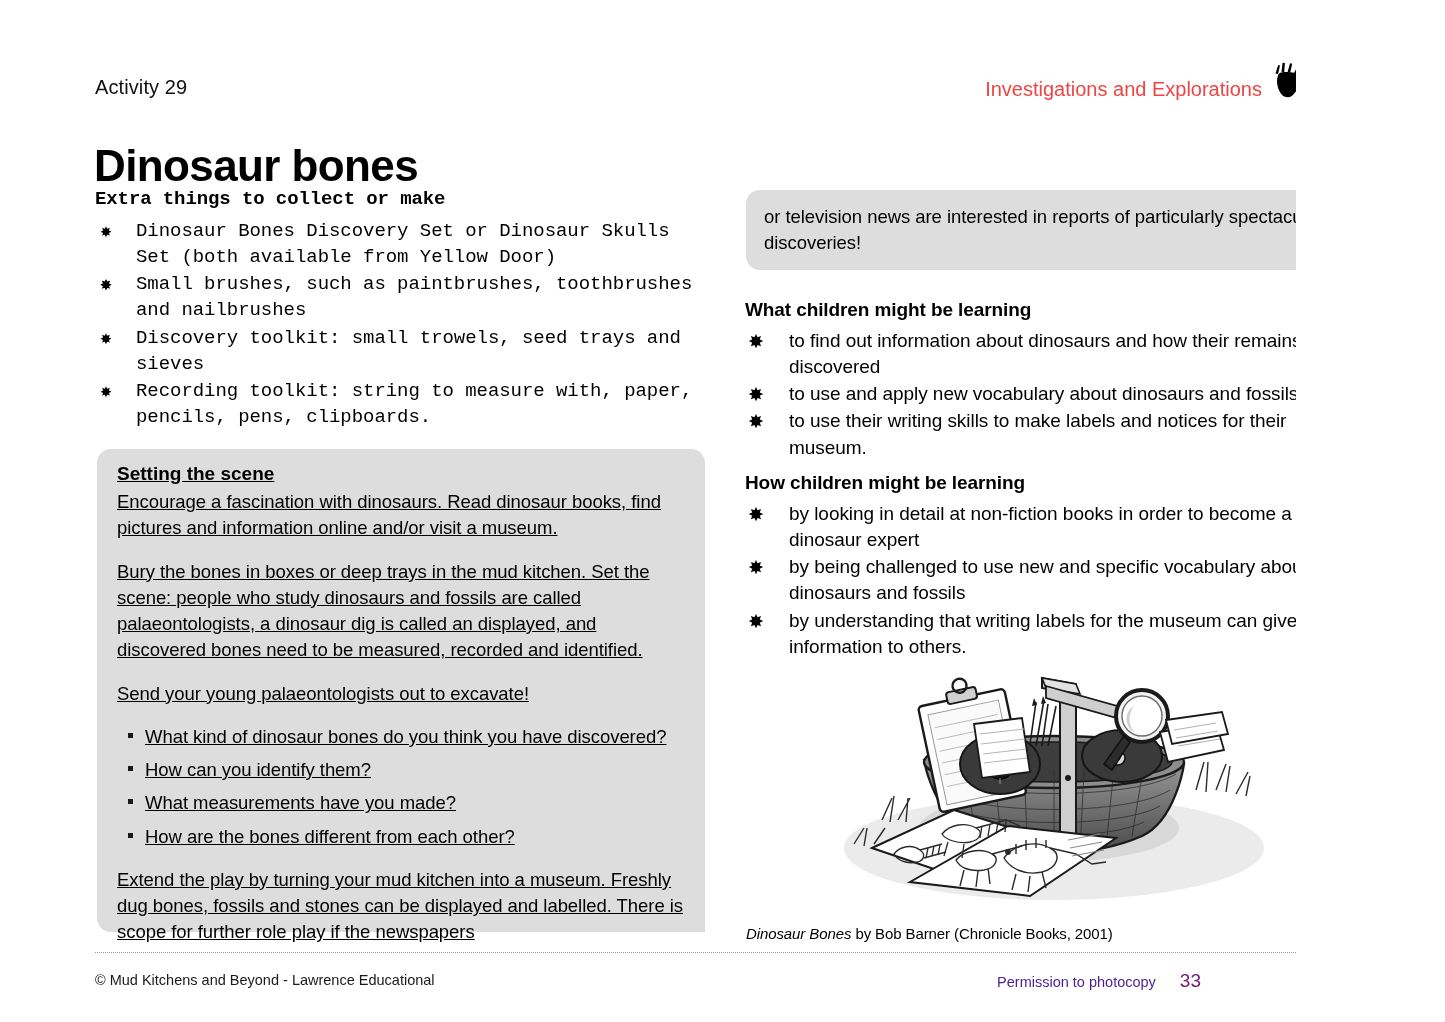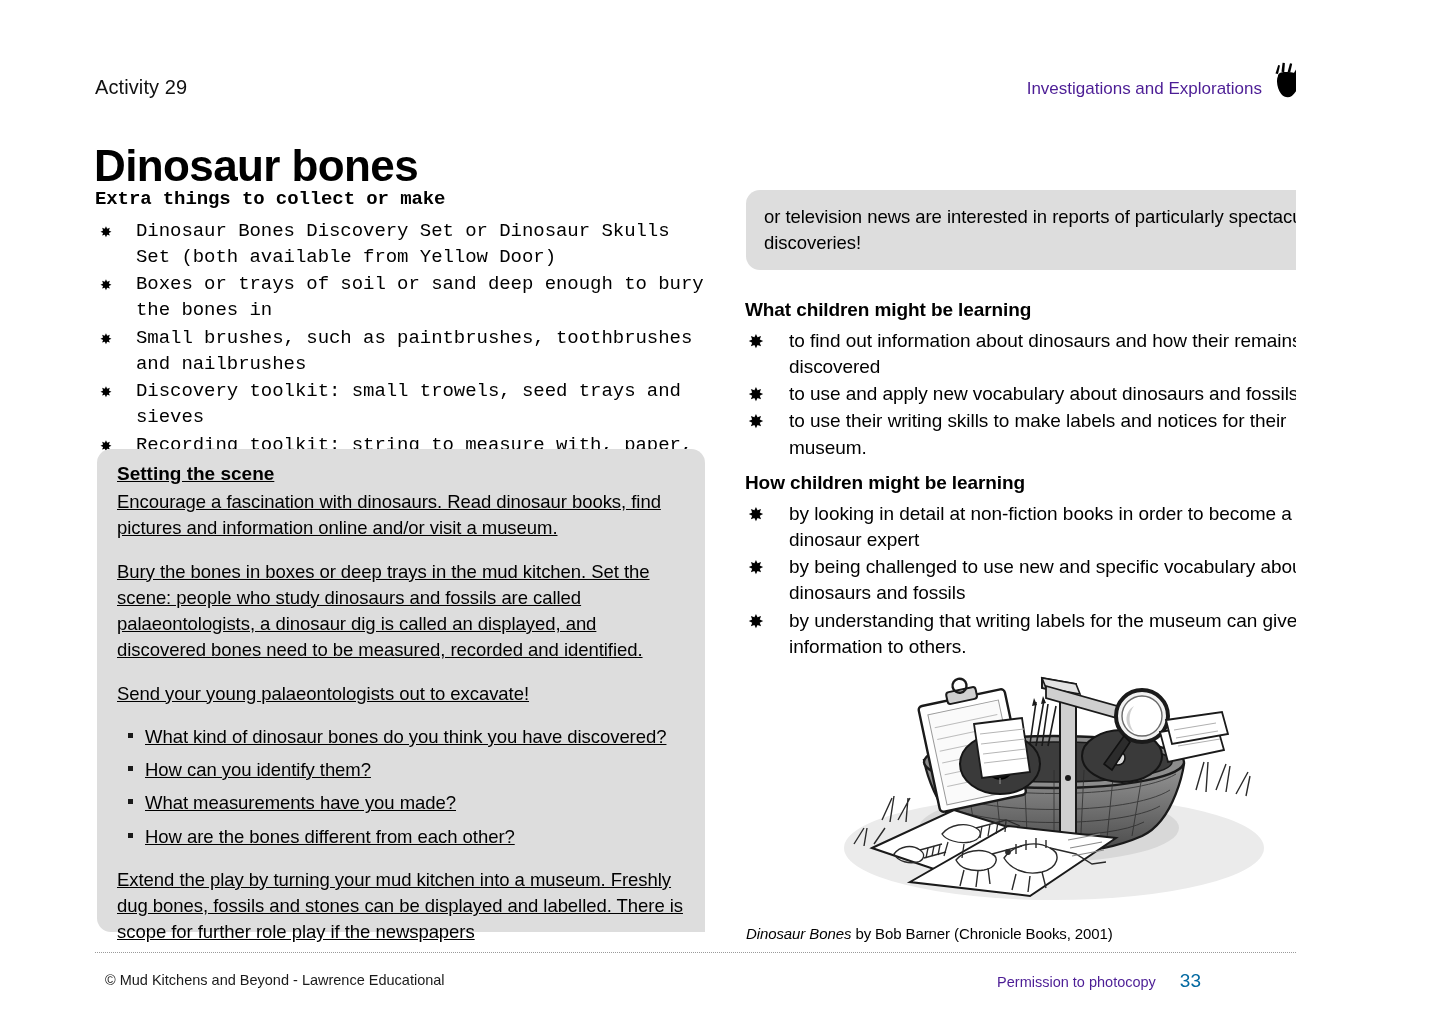--- a/index.html
+++ b/index.html
@@ -37,22 +37,22 @@
   }
   #strand-wrap {
     position: absolute;
     right: 0;
     top: -14px;
     display: flex;
     align-items: center;
     gap: 10px;
   }
   #strand-label {
-    font-size: 17px;
-    color: #4c1d95;
+    font-size: 20px;
+    color: #ef4444;
     padding-top: 14px;
   }
   .hand-icon { display:block; }
 
   
   #page-title {
     position: absolute;
     left: 94px;
     top: 114px;
     font-size: 44px;
@@ -197,40 +197,40 @@
   #rule {
     position: absolute;
     left: 95px;
     top: 952px;
     width: 1255px;
     height: 0;
     border-top: 1px dotted #9a9a9a;
   }
   #footer-left {
     position: absolute;
-    left: 105px;
+    left: 95px;
     top: 972px;
     font-size: 14.5px;
     color: #1a1a1a;
   }
   #footer-right {
     position: absolute;
     right: 95px;
     top: 970px;
     display: flex;
     align-items: baseline;
     gap: 24px;
   }
   #footer-permission {
     font-size: 14.5px;
     color: #4c1d95;
   }
   #footer-pageno {
     font-size: 19px;
-    color: #0369a1;
+    color: #701a75;
   }
 </style>
 </head>
 <body>
 
 <div id="page">
 
   <div id="header">
     <div id="activity-label">Activity 29</div>
     <div id="strand-wrap">
@@ -266,21 +266,20 @@
 
   <div class="col-left">
     <h2 class="section-head">Extra things to collect or make</h2>
     <ul class="star-list">
       <li>
         <span class="star">✸</span>
         <span>Dinosaur Bones Discovery Set or Dinosaur Skulls Set (both available from Yellow Door)</span>
       </li>
       <li>
         <span class="star">✸</span>
-        <span>Boxes or trays of soil or sand deep enough to bury the bones in</span>
       </li>
       <li>
         <span class="star">✸</span>
         <span>Small brushes, such as paintbrushes, toothbrushes and nailbrushes</span>
       </li>
       <li>
         <span class="star">✸</span>
         <span>Discovery toolkit: small trowels, seed trays and sieves</span>
       </li>
       <li>

